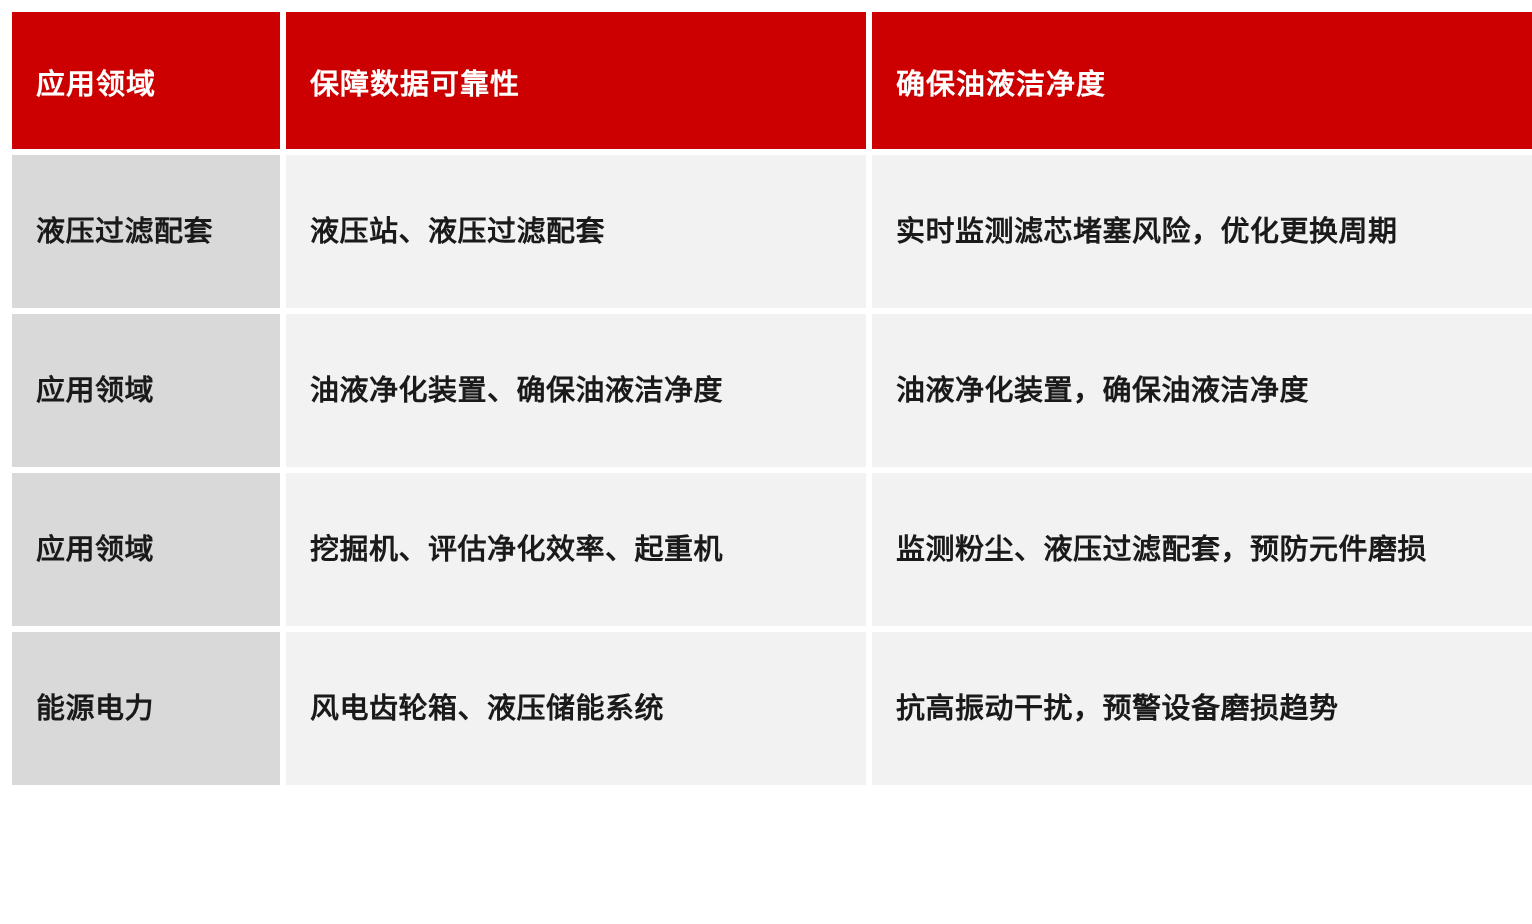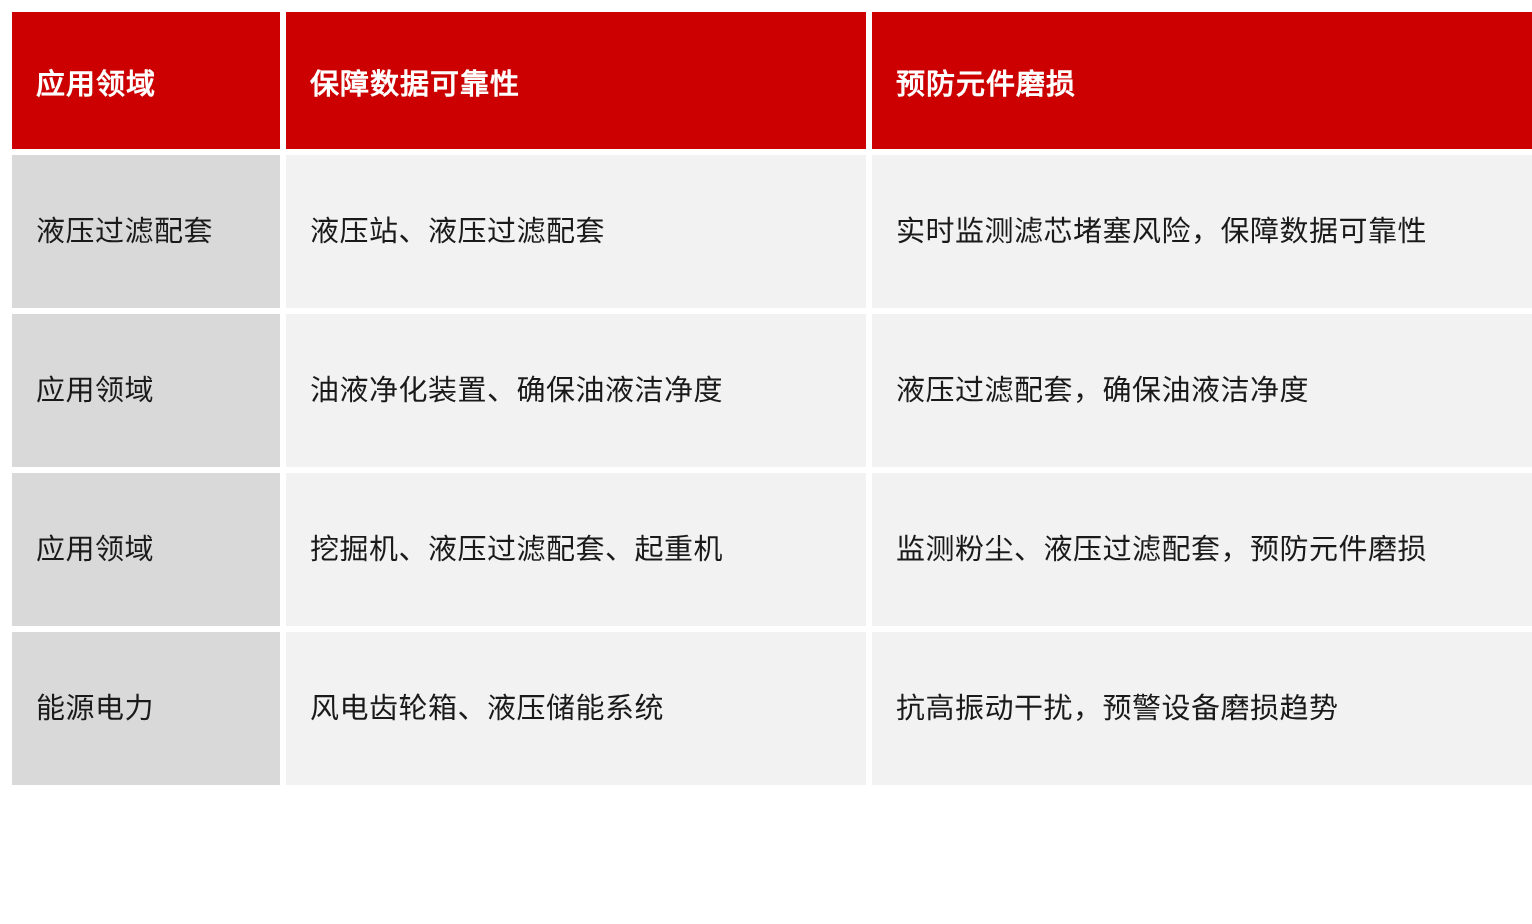--- a/index.html
+++ b/index.html
@@ -38,21 +38,21 @@
     font-weight: bold;
     padding: 36px 24px 36px 24px;
     height: 65px;
     vertical-align: middle;
     letter-spacing: 1px;
   }
   tbody td {
     background: #f2f2f2;
     color: #1a1a1a;
     font-size: 29px;
-    font-weight: normal;
+    font-weight: bold;
     padding: 24px 24px;
     height: 105px;
     vertical-align: middle;
     letter-spacing: 0.5px;
     line-height: 1.35;
   }
   tbody td.col-domain {
     background: #d9d9d9;
   }
 </style>
@@ -63,37 +63,37 @@
   <table class="app-table">
     <colgroup>
       <col class="c1">
       <col class="c2">
       <col class="c3">
     </colgroup>
     <thead>
       <tr>
         <th>应用领域</th>
         <th>保障数据可靠性</th>
-        <th>预防元件磨损</th>
+        <th>确保油液洁净度</th>
       </tr>
     </thead>
     <tbody>
       <tr>
         <td class="col-domain">液压过滤配套</td>
         <td>液压站、液压过滤配套</td>
-        <td>实时监测滤芯堵塞风险，保障数据可靠性</td>
+        <td>实时监测滤芯堵塞风险，优化更换周期</td>
       </tr>
       <tr>
         <td class="col-domain">应用领域</td>
         <td>油液净化装置、确保油液洁净度</td>
-        <td>液压过滤配套，确保油液洁净度</td>
+        <td>油液净化装置，确保油液洁净度</td>
       </tr>
       <tr>
         <td class="col-domain">应用领域</td>
-        <td>挖掘机、液压过滤配套、起重机</td>
+        <td>挖掘机、评估净化效率、起重机</td>
         <td>监测粉尘、液压过滤配套，预防元件磨损</td>
       </tr>
       <tr>
         <td class="col-domain">能源电力</td>
         <td>风电齿轮箱、液压储能系统</td>
         <td>抗高振动干扰，预警设备磨损趋势</td>
       </tr>
     </tbody>
   </table>
 </div>

